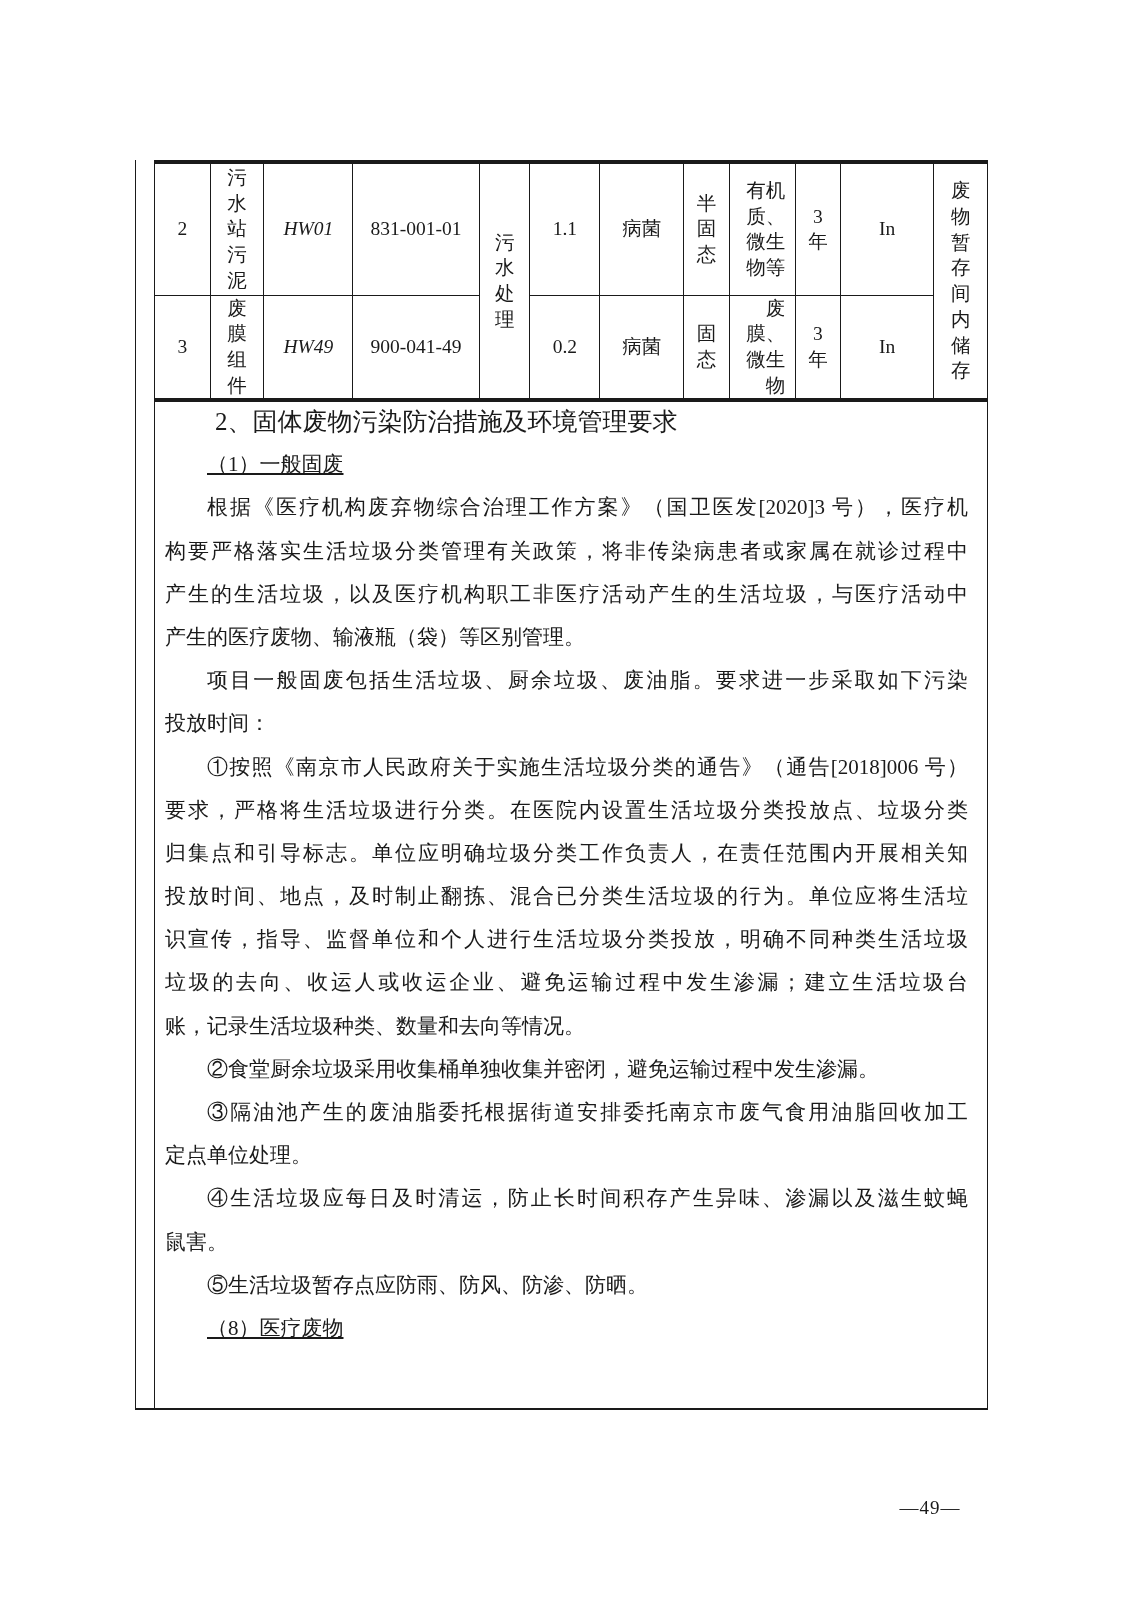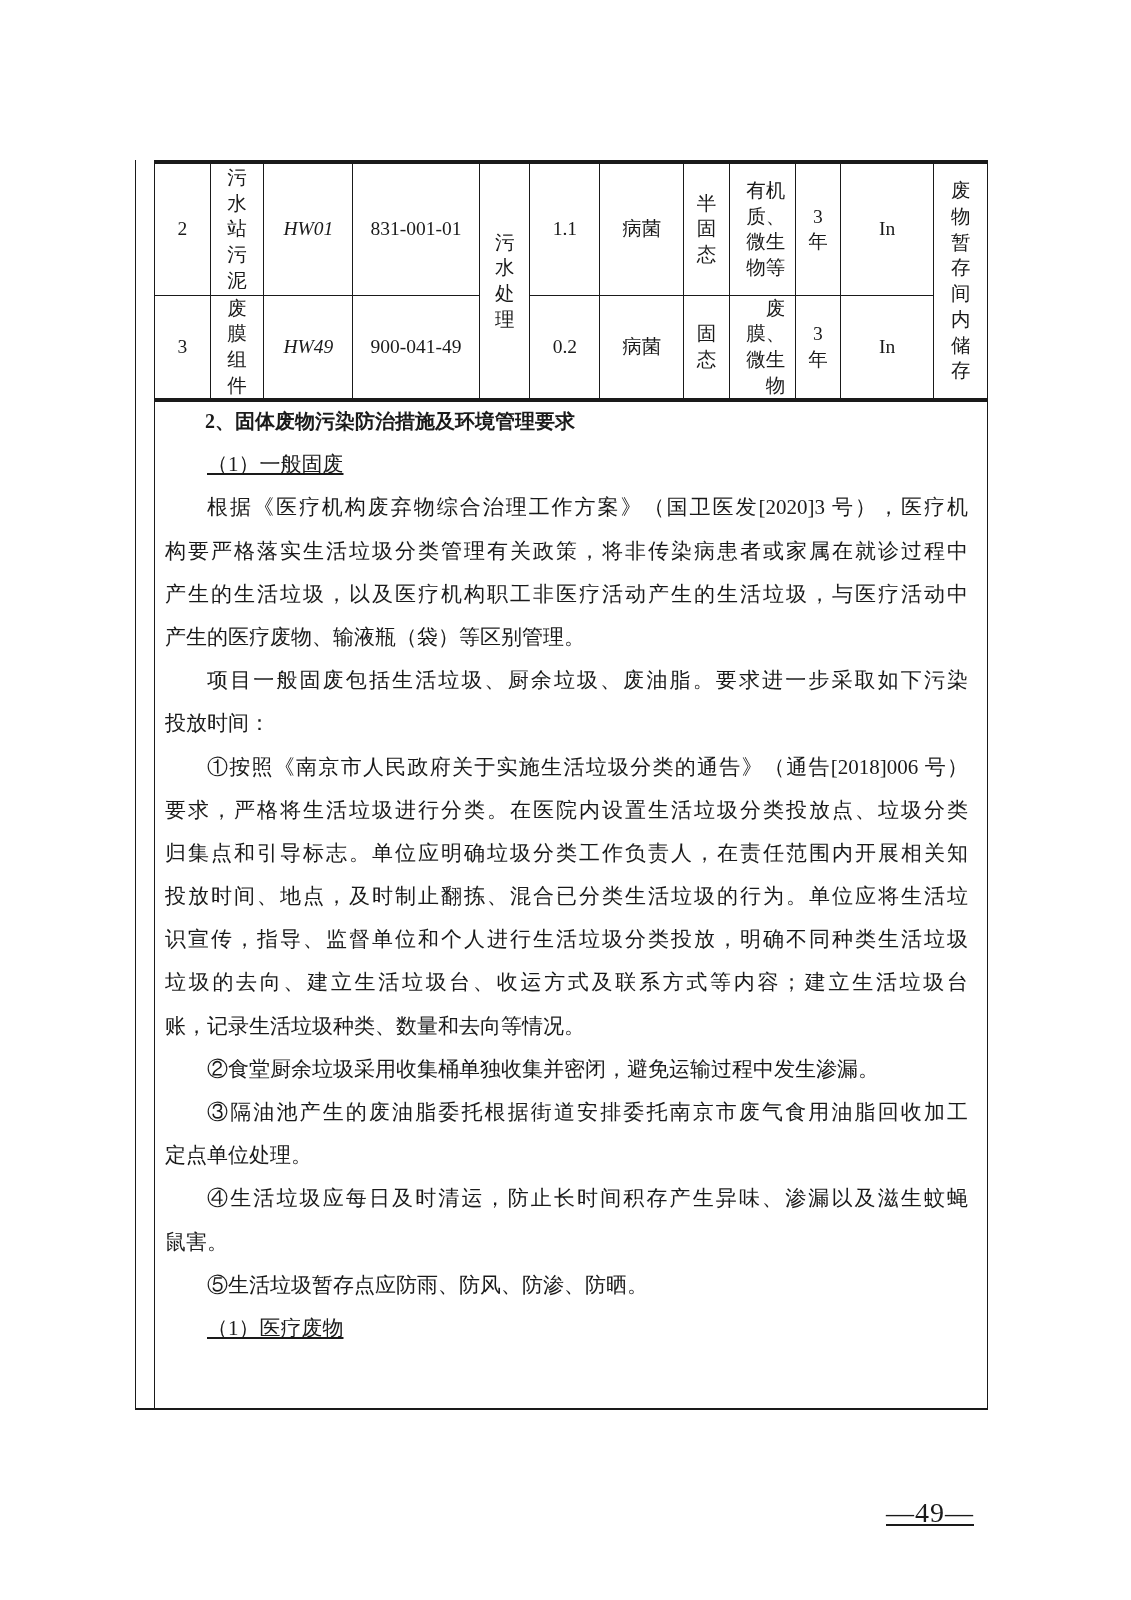--- a/index.html
+++ b/index.html
@@ -48,25 +48,25 @@
   .body-text{
     position:absolute;left:165px;top:400px;width:803px;
     font-size:21px;
   }
   .line{
     height:43.2px;line-height:43.2px;
     overflow:hidden;white-space:normal;
   }
   .jf{text-align:justify;text-align-last:justify;}
   .fi{text-indent:2em;}
-  .head{font-weight:bold;text-indent:2em;font-size:20px;}
+  .head{font-weight:normal;text-indent:2em;font-size:25px;}
   .sub{text-indent:2em;text-decoration:underline;}
   .page-num{
     position:absolute;left:860px;top:1497px;width:140px;
-    text-align:center;font-size:28px;letter-spacing:1px;text-decoration:underline;
+    text-align:center;font-size:19px;letter-spacing:1px;
   }
 </style>
 </head>
 <body>
 
 <div class="page">
 
   <div class="frame"></div>
   <div class="inner-vline"></div>
 
@@ -125,31 +125,31 @@
     <div class="line">产生的医疗废物、输液瓶（袋）等区别管理。</div>
 
     <div class="line jf fi">项目一般固废包括生活垃圾、厨余垃圾、废油脂。要求进一步采取如下污染</div>
     <div class="line">投放时间：</div>
 
     <div class="line jf fi">①按照《南京市人民政府关于实施生活垃圾分类的通告》（通告[2018]006 号）</div>
     <div class="line jf">要求，严格将生活垃圾进行分类。在医院内设置生活垃圾分类投放点、垃圾分类</div>
     <div class="line jf">归集点和引导标志。单位应明确垃圾分类工作负责人，在责任范围内开展相关知</div>
     <div class="line jf">投放时间、地点，及时制止翻拣、混合已分类生活垃圾的行为。单位应将生活垃</div>
     <div class="line jf">识宣传，指导、监督单位和个人进行生活垃圾分类投放，明确不同种类生活垃圾</div>
-    <div class="line jf">垃圾的去向、建立生活垃圾台、收运方式及联系方式等内容；建立生活垃圾台</div>
+    <div class="line jf">垃圾的去向、收运人或收运企业、避免运输过程中发生渗漏；建立生活垃圾台</div>
     <div class="line">账，记录生活垃圾种类、数量和去向等情况。</div>
 
     <div class="line fi">②食堂厨余垃圾采用收集桶单独收集并密闭，避免运输过程中发生渗漏。</div>
 
     <div class="line jf fi">③隔油池产生的废油脂委托根据街道安排委托南京市废气食用油脂回收加工</div>
     <div class="line">定点单位处理。</div>
 
     <div class="line jf fi">④生活垃圾应每日及时清运，防止长时间积存产生异味、渗漏以及滋生蚊蝇</div>
     <div class="line">鼠害。</div>
 
     <div class="line fi">⑤生活垃圾暂存点应防雨、防风、防渗、防晒。</div>
 
-    <div class="line sub">（1）医疗废物</div>
+    <div class="line sub">（8）医疗废物</div>
   </div>
 
   <div class="page-num">—49—</div>
 
 </div>
 
 </body></html>

